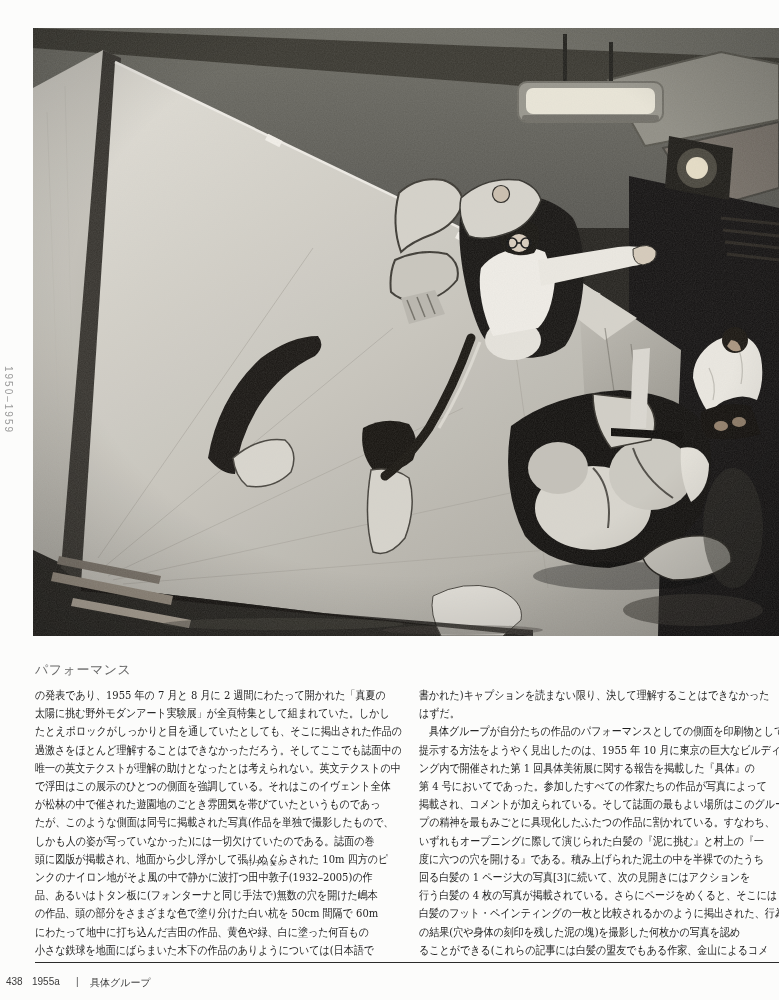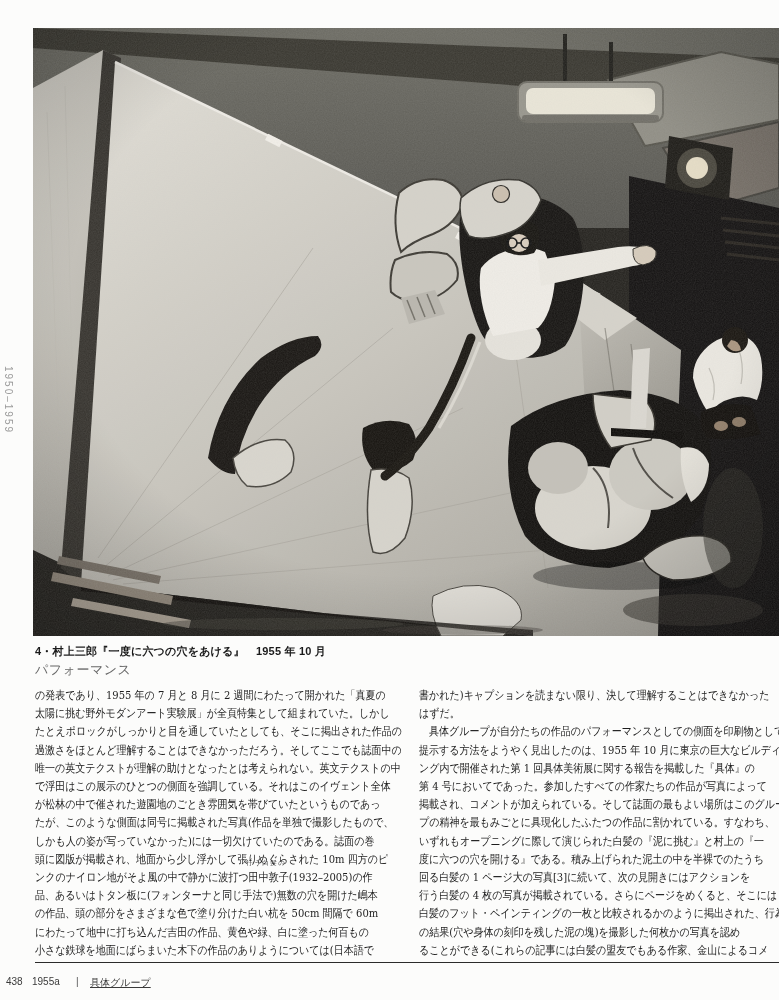--- a/index.html
+++ b/index.html
@@ -40,21 +40,21 @@
     font-size:6.5px; letter-spacing:1.5px; color:#333;
   }
   .rule{
     position:absolute; left:35px; top:962px; width:744px; height:1px;
     background:#2b2b2b;
   }
   .footer{position:absolute; left:0; top:976px; width:675px; height:16px; font-size:10px; color:#3a3a3a;}
   .footer .pgnum{position:absolute; left:6px; top:0;}
   .footer .sec{position:absolute; left:32px; top:0;}
   .footer .div{position:absolute; left:76px; top:0; color:#555;}
-  .footer .chap{position:absolute; left:90px; top:0;text-decoration:underline;}
+  .footer .chap{position:absolute; left:90px; top:0;}
 </style>
 </head>
 <body>
 
 <div class="page">
 
   <div class="era">1950–1959</div>
 
   <figure class="photo">
     <svg viewBox="0 0 746 608" preserveAspectRatio="none">
@@ -235,21 +235,20 @@
         <ellipse cx="430" cy="602" rx="80" ry="5" fill="#403d37" opacity="0.4"></ellipse>
         <ellipse cx="660" cy="582" rx="70" ry="16" fill="#36332e" opacity="0.55"></ellipse>
         <ellipse cx="700" cy="500" rx="30" ry="60" fill="#2e2b26" opacity="0.5"></ellipse>
       </g>
 
       <rect x="0" y="0" width="746" height="608" fill="url(#gVig)"></rect>
       <rect x="0" y="0" width="746" height="608" filter="url(#grain)"></rect>
     </svg>
   </figure>
 
-  <div class="cap-title">4・村上三郎『一度に六つの穴をあける』　1955 年 10 月</div>
   <div class="cap-medium">パフォーマンス</div>
 
   <div class="col col-left">の発表であり、1955 年の 7 月と 8 月に 2 週間にわたって開かれた「真夏の
 太陽に挑む野外モダンアート実験展」が全頁特集として組まれていた。しかし
 たとえポロックがしっかりと目を通していたとしても、そこに掲出された作品の
 過激さをほとんど理解することはできなかっただろう。そしてここでも誌面中の
 唯一の英文テクストが理解の助けとなったとは考えられない。英文テクストの中
 で浮田はこの展示のひとつの側面を強調している。それはこのイヴェント全体
 が松林の中で催された遊園地のごとき雰囲気を帯びていたというものであっ
 たが、このような側面は同号に掲載された写真(作品を単独で撮影したもので、

